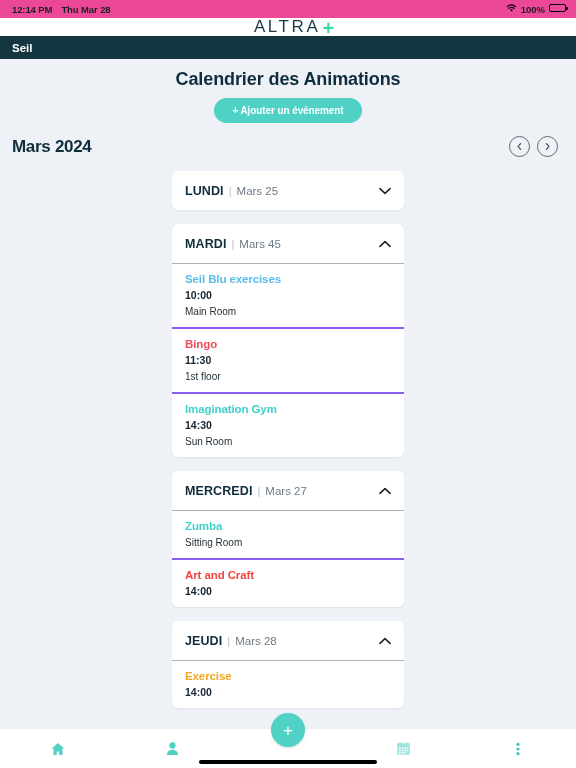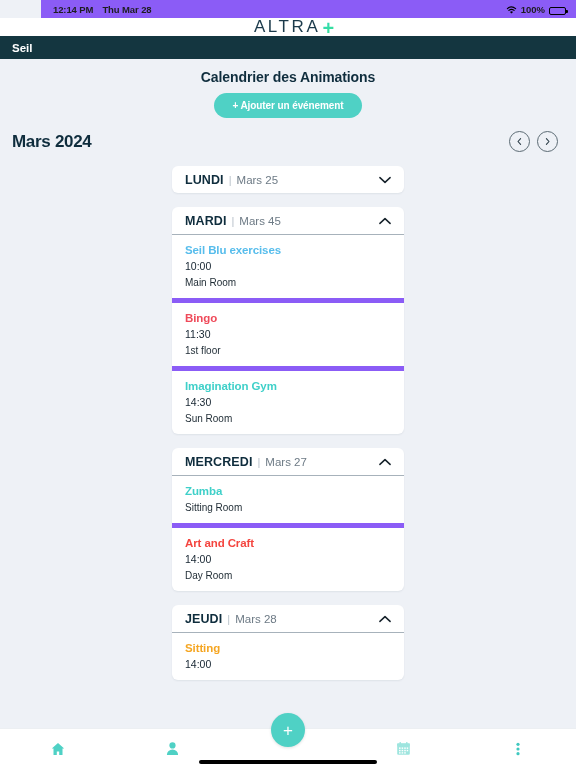--- a/index.html
+++ b/index.html
@@ -11,30 +11,29 @@
   }
   .screen {
     position: relative;
     width: 576px; height: 768px;
     background: #eef1f6;
     display: flex; flex-direction: column;
   }
 
   
   .statusbar {
-    height: 18px; background: #8b5cf6;
+    height: 18px; background: #ec4899;
     display: flex; align-items: center;
     padding: 0 10px 0 12px;
     font-size: 9.5px; color: #1d1d1f;
     flex: 0 0 18px;
-    margin-left: 41px;
   }
   .sb-time { font-weight: 600; letter-spacing: -0.1px; }
   .sb-date { font-weight: 600; margin-left: 9px; letter-spacing: -0.1px; }
-  .sb-right { margin-left: auto; display: flex; align-items: flex-end; gap: 4px; }
+  .sb-right { margin-left: auto; display: flex; align-items: flex-start; gap: 4px; }
   .sb-batt-pct { font-weight: 600; font-size: 9.5px; }
   .sb-batt {
     width: 17px; height: 8px; border: 1px solid #000; border-radius: 2px;
     position: relative; padding: 1px;
   }
   .sb-batt::after {
     content: ""; position: absolute; right: -2.5px; top: 2px;
     width: 1.5px; height: 3px; background: #000; border-radius: 0 1px 1px 0;
   }
   .sb-batt-fill { width: 100%; height: 100%; background: #000; border-radius: 0.5px; }
@@ -69,21 +68,21 @@
   }
 
   
   .content {
     flex: 1 1 auto; position: relative; overflow: hidden;
     background: #eef1f6;
   }
 
   .page-head { padding: 10px 0 0; text-align: center; }
   .page-title {
-    font-size: 14px; font-weight: 700; color: #0f2d3d; letter-spacing: -0.1px;
+    font-size: 18px; font-weight: 700; color: #0f2d3d; letter-spacing: -0.1px;
   }
   .add-btn {
     display: inline-block; margin-top: 8px;
     background: #4fd1c5; color: #fff;
     font-size: 10px; font-weight: 700;
     padding: 7px 18px; border-radius: 16px;
     border: none; cursor: pointer; letter-spacing: -0.1px;
   }
 
   .month-row {
@@ -101,40 +100,40 @@
   }
 
   
   .cards { padding: 14px 0 0; }
   .card {
     width: 232px; margin: 0 auto 14px;
     background: #fff; border-radius: 6px; overflow: hidden;
     box-shadow: 0 1px 2px rgba(20,40,60,0.07);
   }
   .day-head {
-    height: 27px; display: flex; align-items: center;
+    height: 39px; display: flex; align-items: center;
     padding: 0 13px; cursor: pointer;
   }
   .day-name { font-size: 12.5px; font-weight: 700; color: #0f2d3d; letter-spacing: 0.1px; }
   .day-sep { color: #b9c2ca; margin: 0 5px; font-size: 11px; }
   .day-date { font-size: 11.5px; color: #6d7a85; font-weight: 400; }
   .chev {
     margin-left: auto; width: 12px; height: 12px; color: #16222b;
     display: flex; align-items: center; justify-content: center;
   }
   .chev svg { display: block; }
 
   .events { border-top: 1.5px solid #a7b2bb; }
   .event {
     padding: 9px 13px 10px;
-    border-bottom: 5px solid #8b5cf6;
+    border-bottom: 2px solid #8b5cf6;
   }
   .event:last-child { border-bottom: none; }
   .ev-title { font-size: 11.5px; font-weight: 700; letter-spacing: -0.1px; }
-  .ev-time { font-size: 10.5px; font-weight: 400; color: #152430; margin-top: 4px; }
+  .ev-time { font-size: 10.5px; font-weight: 700; color: #152430; margin-top: 4px; }
   .ev-room { font-size: 10px; color: #1d2a33; margin-top: 5px; }
 
   
   .bottomnav {
     flex: 0 0 40px; height: 40px; background: #fff;
     display: flex; align-items: center; position: relative;
     border-top: 1px solid #eceff2;
   }
   .nav-item {
     flex: 1; display: flex; align-items: center; justify-content: center;
@@ -267,38 +266,37 @@
             </span>
           </div>
           <div class="events">
             <div class="event">
               <div class="ev-title" style="color:#3fd0c9">Zumba</div>
               <div class="ev-room">Sitting Room</div>
             </div>
             <div class="event">
               <div class="ev-title" style="color:#f4453f">Art and Craft</div>
               <div class="ev-time">14:00</div>
-              <div class="ev-room">Day Room</div>
             </div>
           </div>
         </div>
         <div class="card">
           <div class="day-head">
             <span class="day-name">JEUDI</span>
             <span class="day-sep">|</span>
             <span class="day-date">Mars 28</span>
             <span class="chev">
               <svg class="icn" width="13" height="8" viewBox="0 0 13 8">
                 <path d="M1 6.6 L6.5 1.4 L12 6.6" stroke="currentColor" stroke-width="1.6" fill="none" stroke-linecap="round" stroke-linejoin="round"></path>
               </svg>
             </span>
           </div>
           <div class="events">
             <div class="event">
-              <div class="ev-title" style="color:#f5a623">Sitting</div>
+              <div class="ev-title" style="color:#f5a623">Exercise</div>
               <div class="ev-time">14:00</div>
             </div>
           </div>
         </div>
       </div>
   </div>
 
   <div class="bottomnav">
     <div class="nav-item">
       <span>

